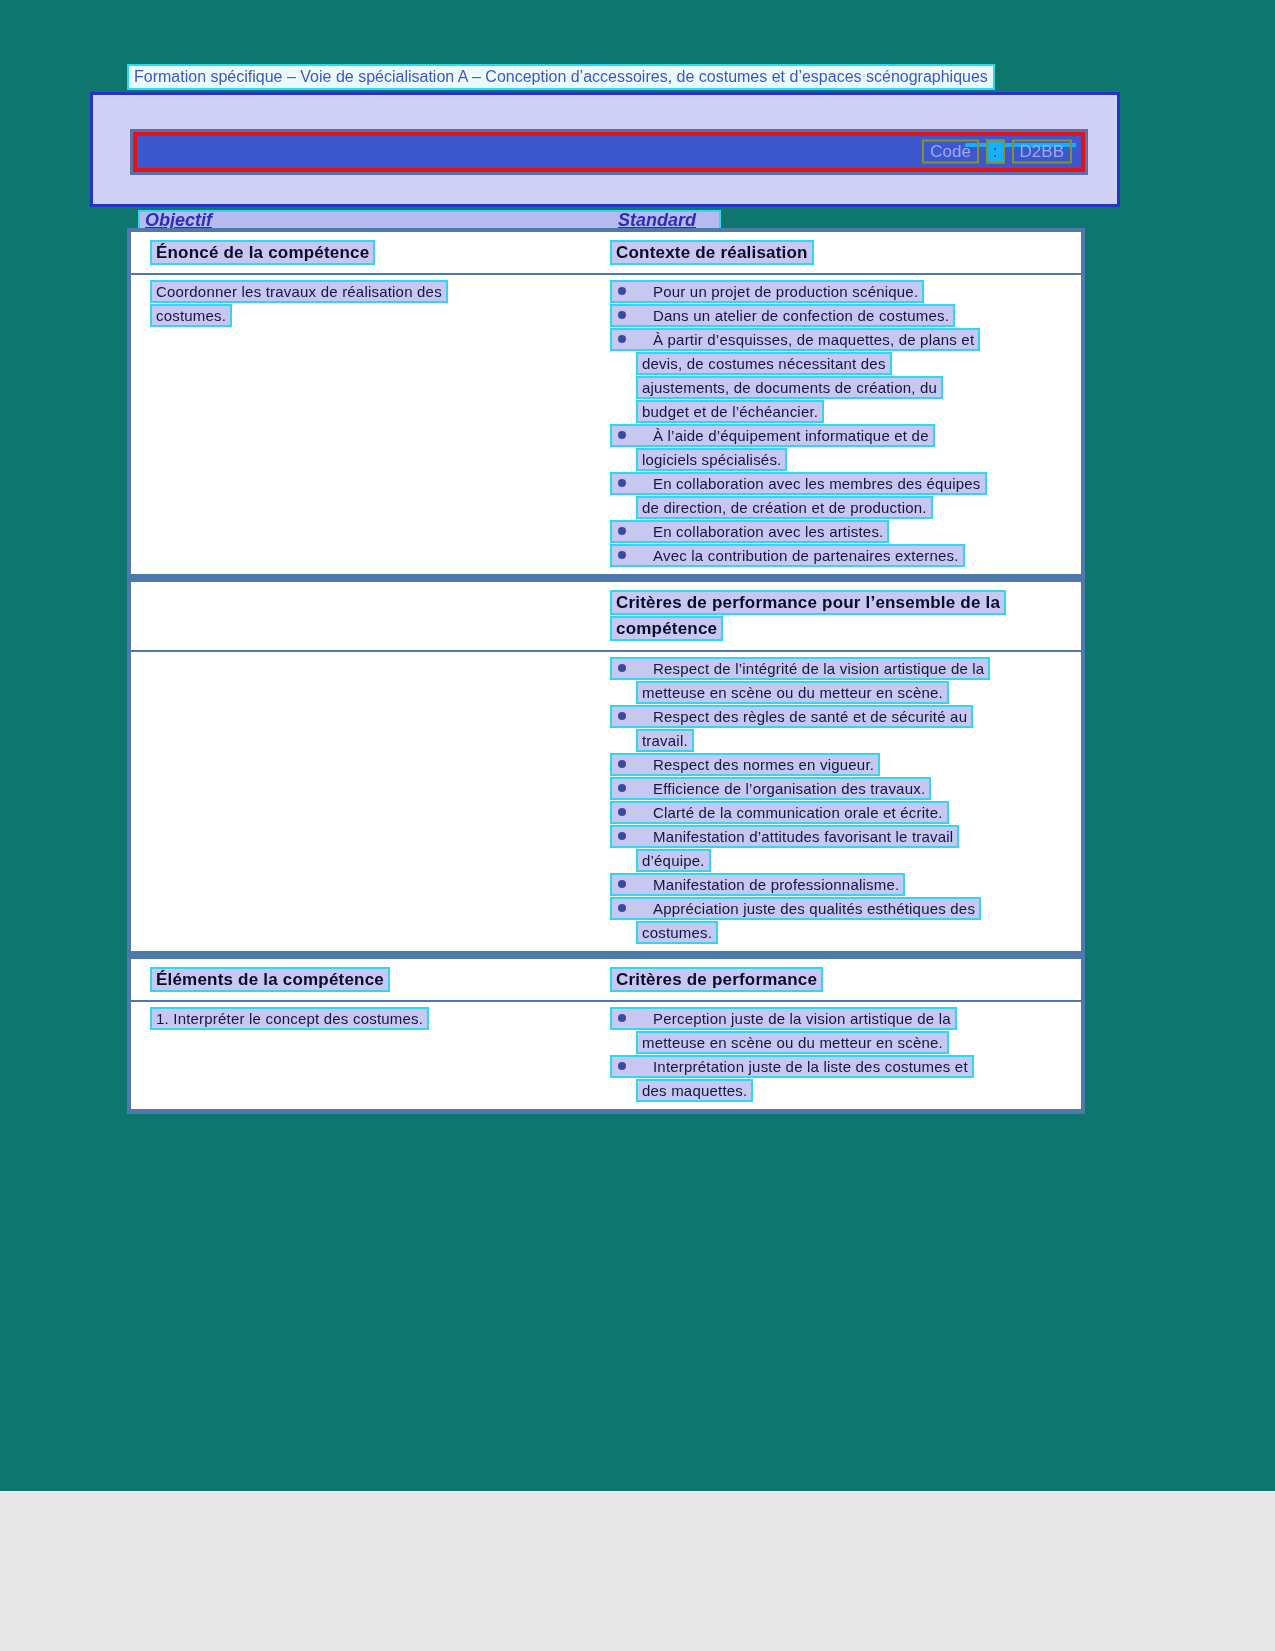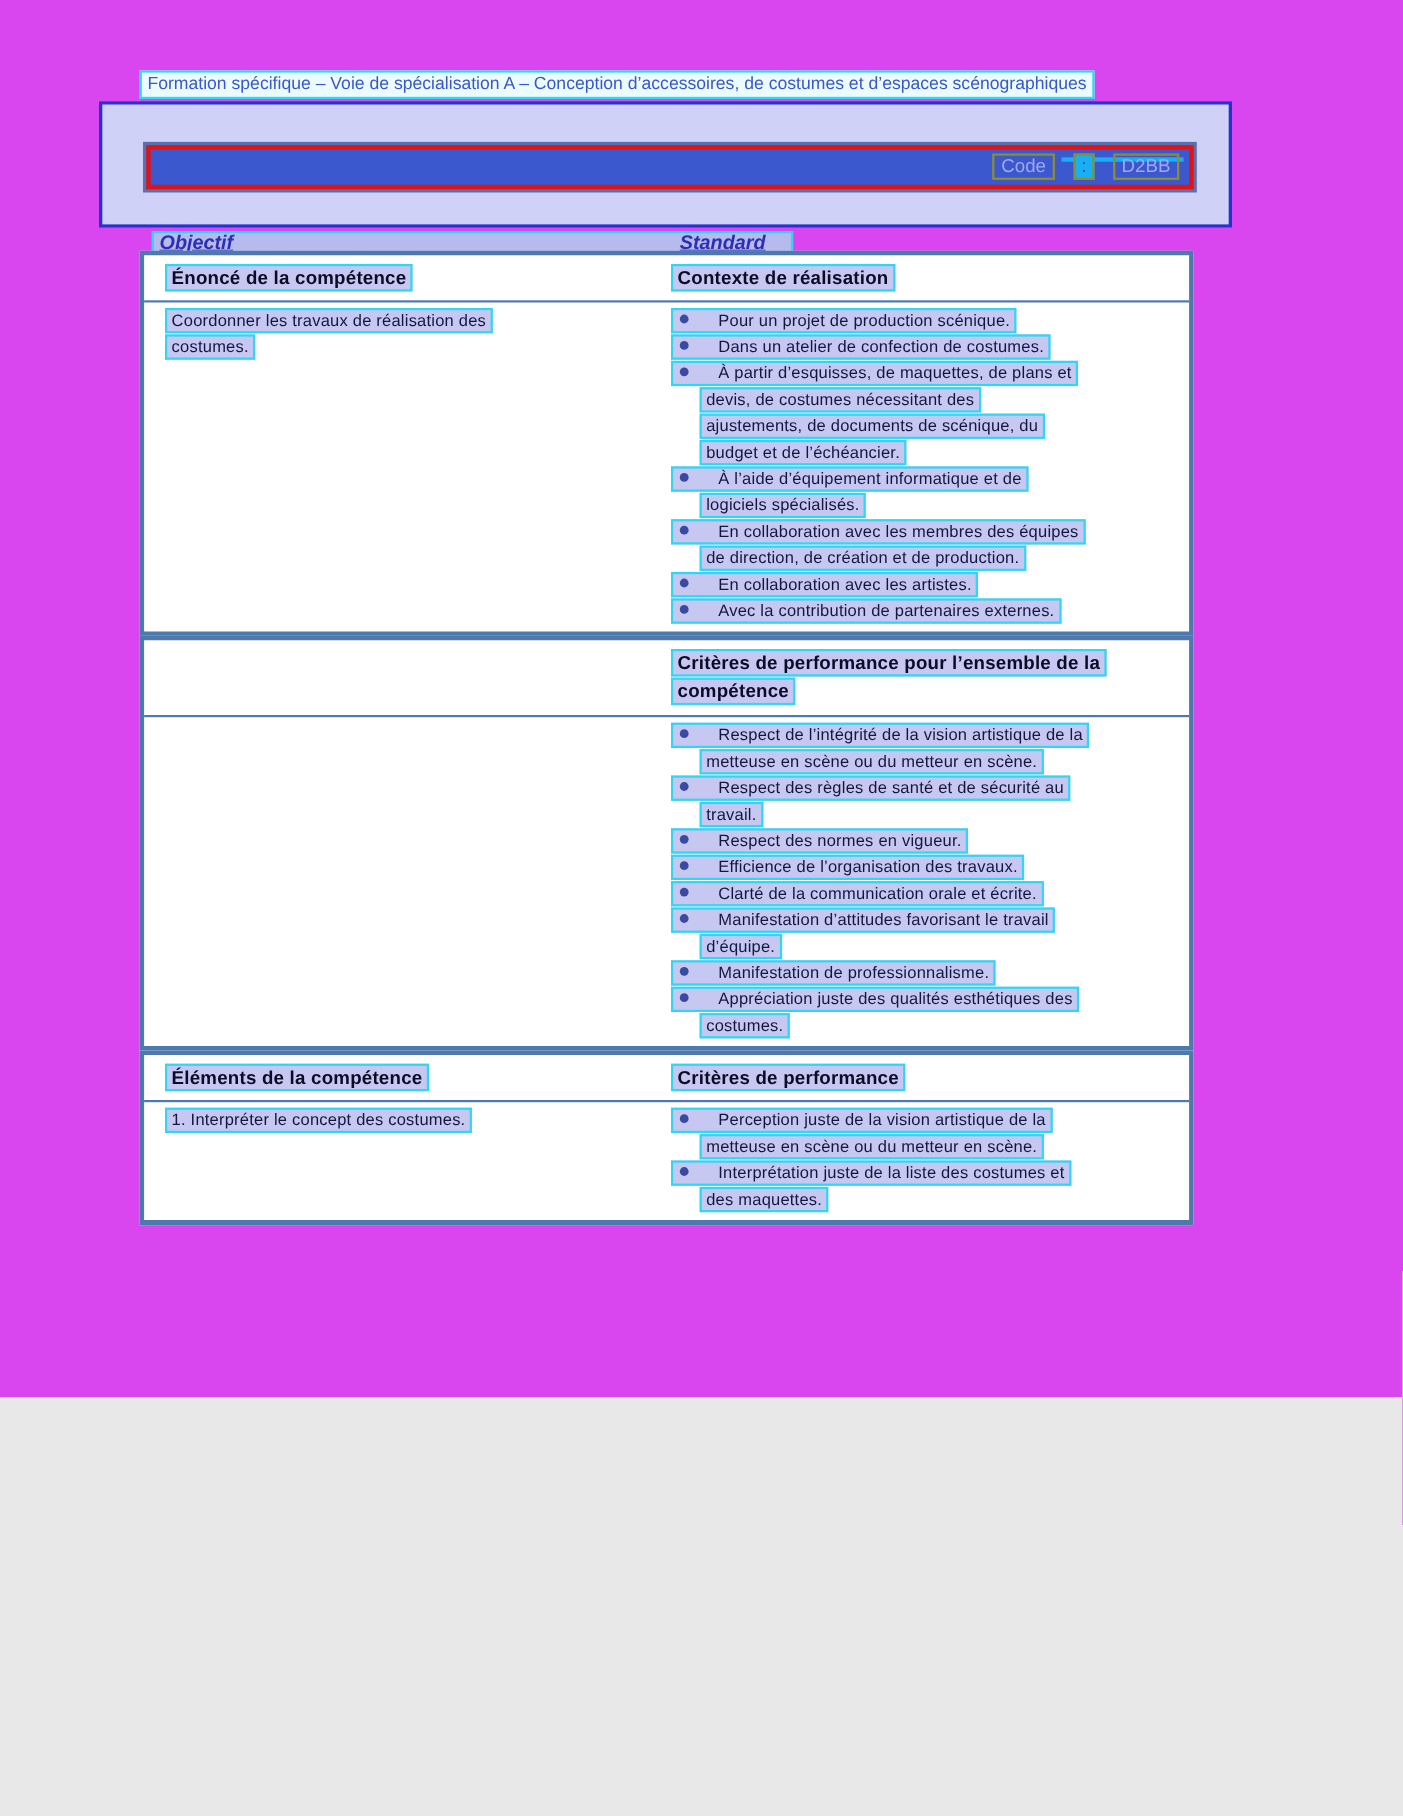--- a/index.html
+++ b/index.html
@@ -5,21 +5,21 @@
   :root{
     --lav:#c6c8f1;
     --cyan:#2fd8f2;
     --tb:#4d79ad;
     --txt:#13163f;
     --hdr-blue:#3a57c8;
   }
   *{margin:0;box-sizing:border-box}
   html,body{background:#e8e8e8}
   .page{
-    position:relative;width:1275px;height:1270px;background:#d946ef;
+    position:relative;width:1275px;height:1491px;background:#0f766e;
     margin:0 auto;overflow:hidden;
     font-family:"Liberation Sans","DejaVu Sans",sans-serif;
     color:var(--txt);
   }
   .abs{position:absolute}
   
   .hl{
     display:inline-block;
     background:var(--lav);
     border:2px solid var(--cyan);
@@ -46,21 +46,21 @@
   
   .intro-box{
     left:90px;top:92px;width:1030px;height:115px;
     background:#cfd1f6;border:3px solid #2731cc;
   }
   .banner-outer{position:absolute;left:37px;top:34px;width:958px;height:46px;background:#5b6fae}
   .banner-red{position:absolute;left:3px;top:3px;right:3px;bottom:3px;border:4px solid #e31313;background:#3c58cf}
   .cyan-line{position:absolute;left:828px;right:5px;top:7px;height:4px;background:#17b0f5}
   .banner-row{
     position:absolute;right:9px;top:50%;transform:translateY(-52%);
-    display:flex;align-items:flex-end;gap:17px;
+    display:flex;align-items:flex-end;gap:7px;
     font-size:17px;line-height:20px;color:#9fa9ef;
   }
   .code-tok{border:2px solid #8f8f2a;padding:0 6px;background:transparent;white-space:nowrap}
   .colon-tok{border:2px solid #8f8f2a;padding:0 5px;background:#17b0f5;color:#2b3a8c;white-space:nowrap}
   .obj-strip{
     position:absolute;left:45px;top:92px;width:583px;height:24px;
     background:#b7baee;border:2px solid var(--cyan);margin-top:23px;
   }
   .obj-strip span{
     position:absolute;top:-2px;
@@ -133,21 +133,21 @@
       <div class="cr">
           <div>
             <span class="hl line"><span class="dot"></span>Pour un projet de production scénique.</span>
           </div>
           <div>
             <span class="hl line"><span class="dot"></span>Dans un atelier de confection de costumes.</span>
           </div>
           <div>
             <span class="hl line"><span class="dot"></span>À partir d’esquisses, de maquettes, de plans et</span>
             <span class="hl line cont">devis, de costumes nécessitant des</span>
-            <span class="hl line cont">ajustements, de documents de scénique, du</span>
+            <span class="hl line cont">ajustements, de documents de création, du</span>
             <span class="hl line cont">budget et de l’échéancier.</span>
           </div>
           <div>
             <span class="hl line"><span class="dot"></span>À l’aide d’équipement informatique et de</span>
             <span class="hl line cont">logiciels spécialisés.</span>
           </div>
           <div>
             <span class="hl line"><span class="dot"></span>En collaboration avec les membres des équipes</span>
             <span class="hl line cont">de direction, de création et de production.</span>
           </div>

